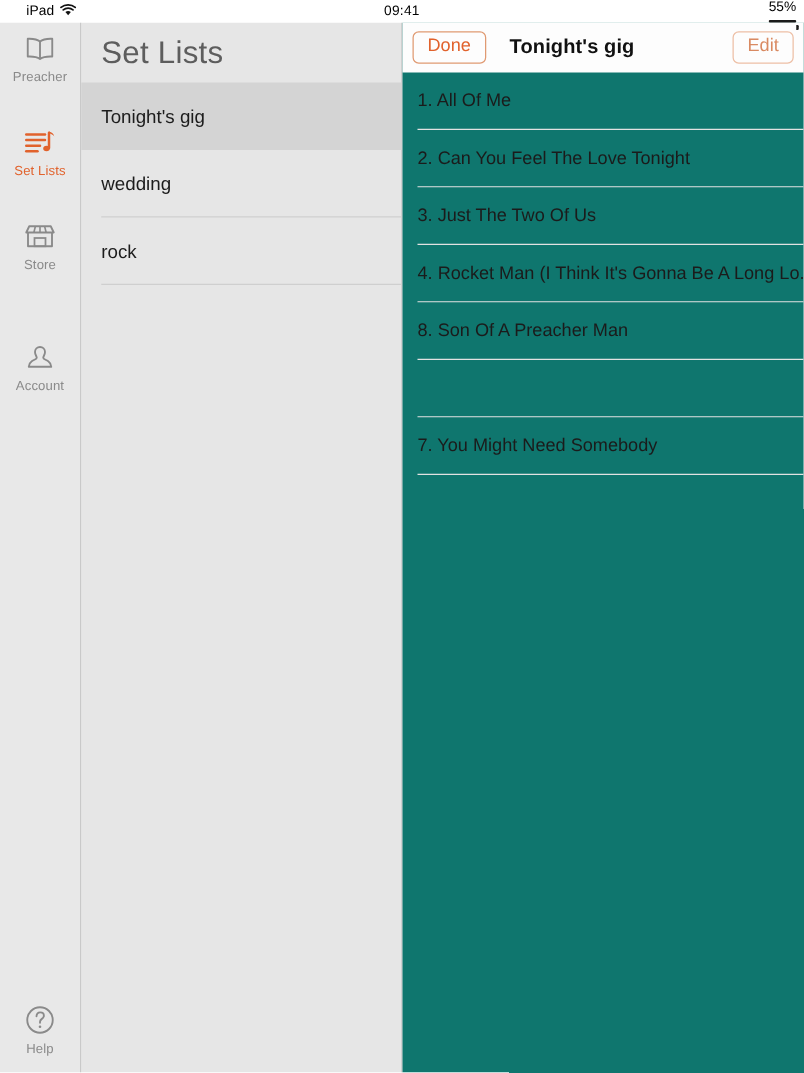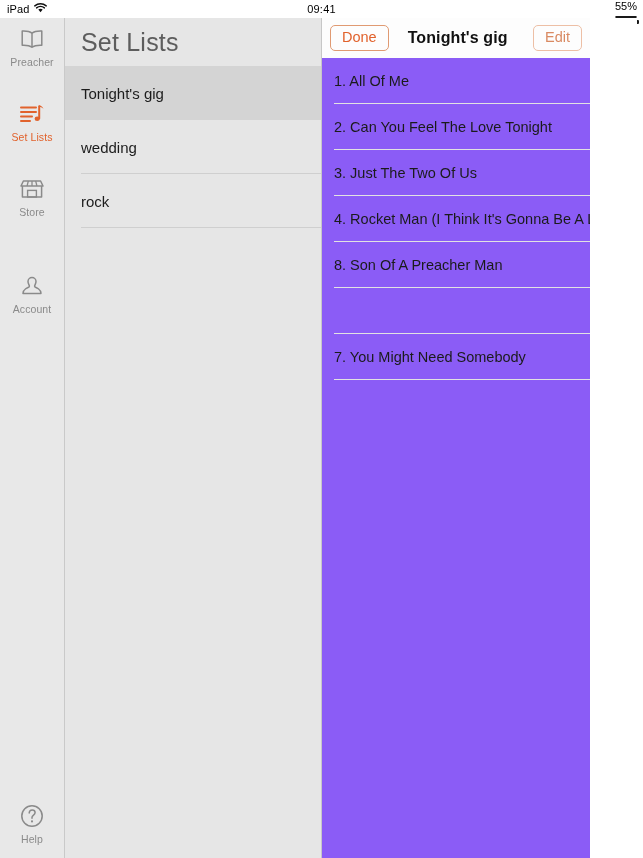--- a/index.html
+++ b/index.html
@@ -14,21 +14,21 @@
 
   
   .statusbar {
     position: absolute; top: 0; left: 0;
     width: 643px; height: 18px;
     background: #ffffff;
     display: flex; align-items: center;
     font-size: 11px; color: #000;
     z-index: 40;
   }
-  .sb-left { display: flex; align-items: center; gap: 5px; padding-left: 7px; }
+  .sb-left { display: flex; align-items: center; gap: 5px; padding-left: 21px; }
   .sb-device { font-size: 11px; letter-spacing: .1px; }
   .sb-center {
     position: absolute; left: 0; right: 0; text-align: center;
     font-size: 11px; font-weight: normal; letter-spacing: .2px;
   }
   .sb-right {
     position: absolute; right: 6px; top: 0; height: 18px;
     display: flex; align-items: center; gap: 4px;
     font-size: 11px;
     flex-direction: column;
@@ -92,22 +92,22 @@
   .mid-row.selected { background: #d4d4d4; }
   .mid-row .sep {
     position: absolute; left: 16px; right: 0; bottom: 0;
     height: 1px; background: #cfcfcf;
   }
   .mid-row.selected .sep { background: transparent; }
 
   
   .detail {
     position: absolute; top: 18px; left: 322px;
-    width: 268px; height: 840px;
-    background: #8b5cf6;
+    width: 321px; height: 840px;
+    background: #0f766e;
     z-index: 10;
   }
   .navbar {
     position: relative; height: 40px;
     display: flex; align-items: center;
     background: #fdfdfd;
   }
   .nav-btn {
     border: 1px solid #e6a77f;
     border-radius: 5px;

